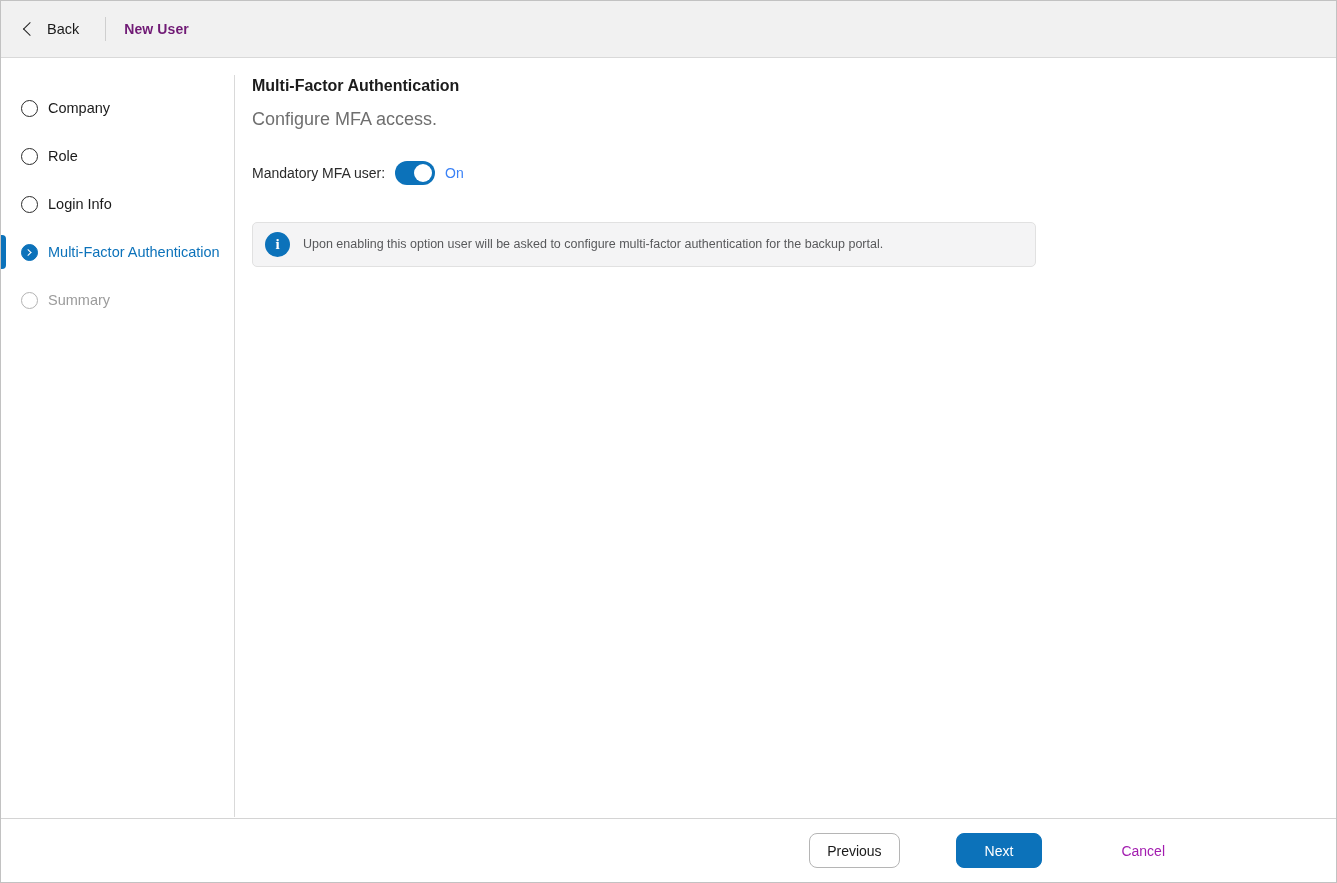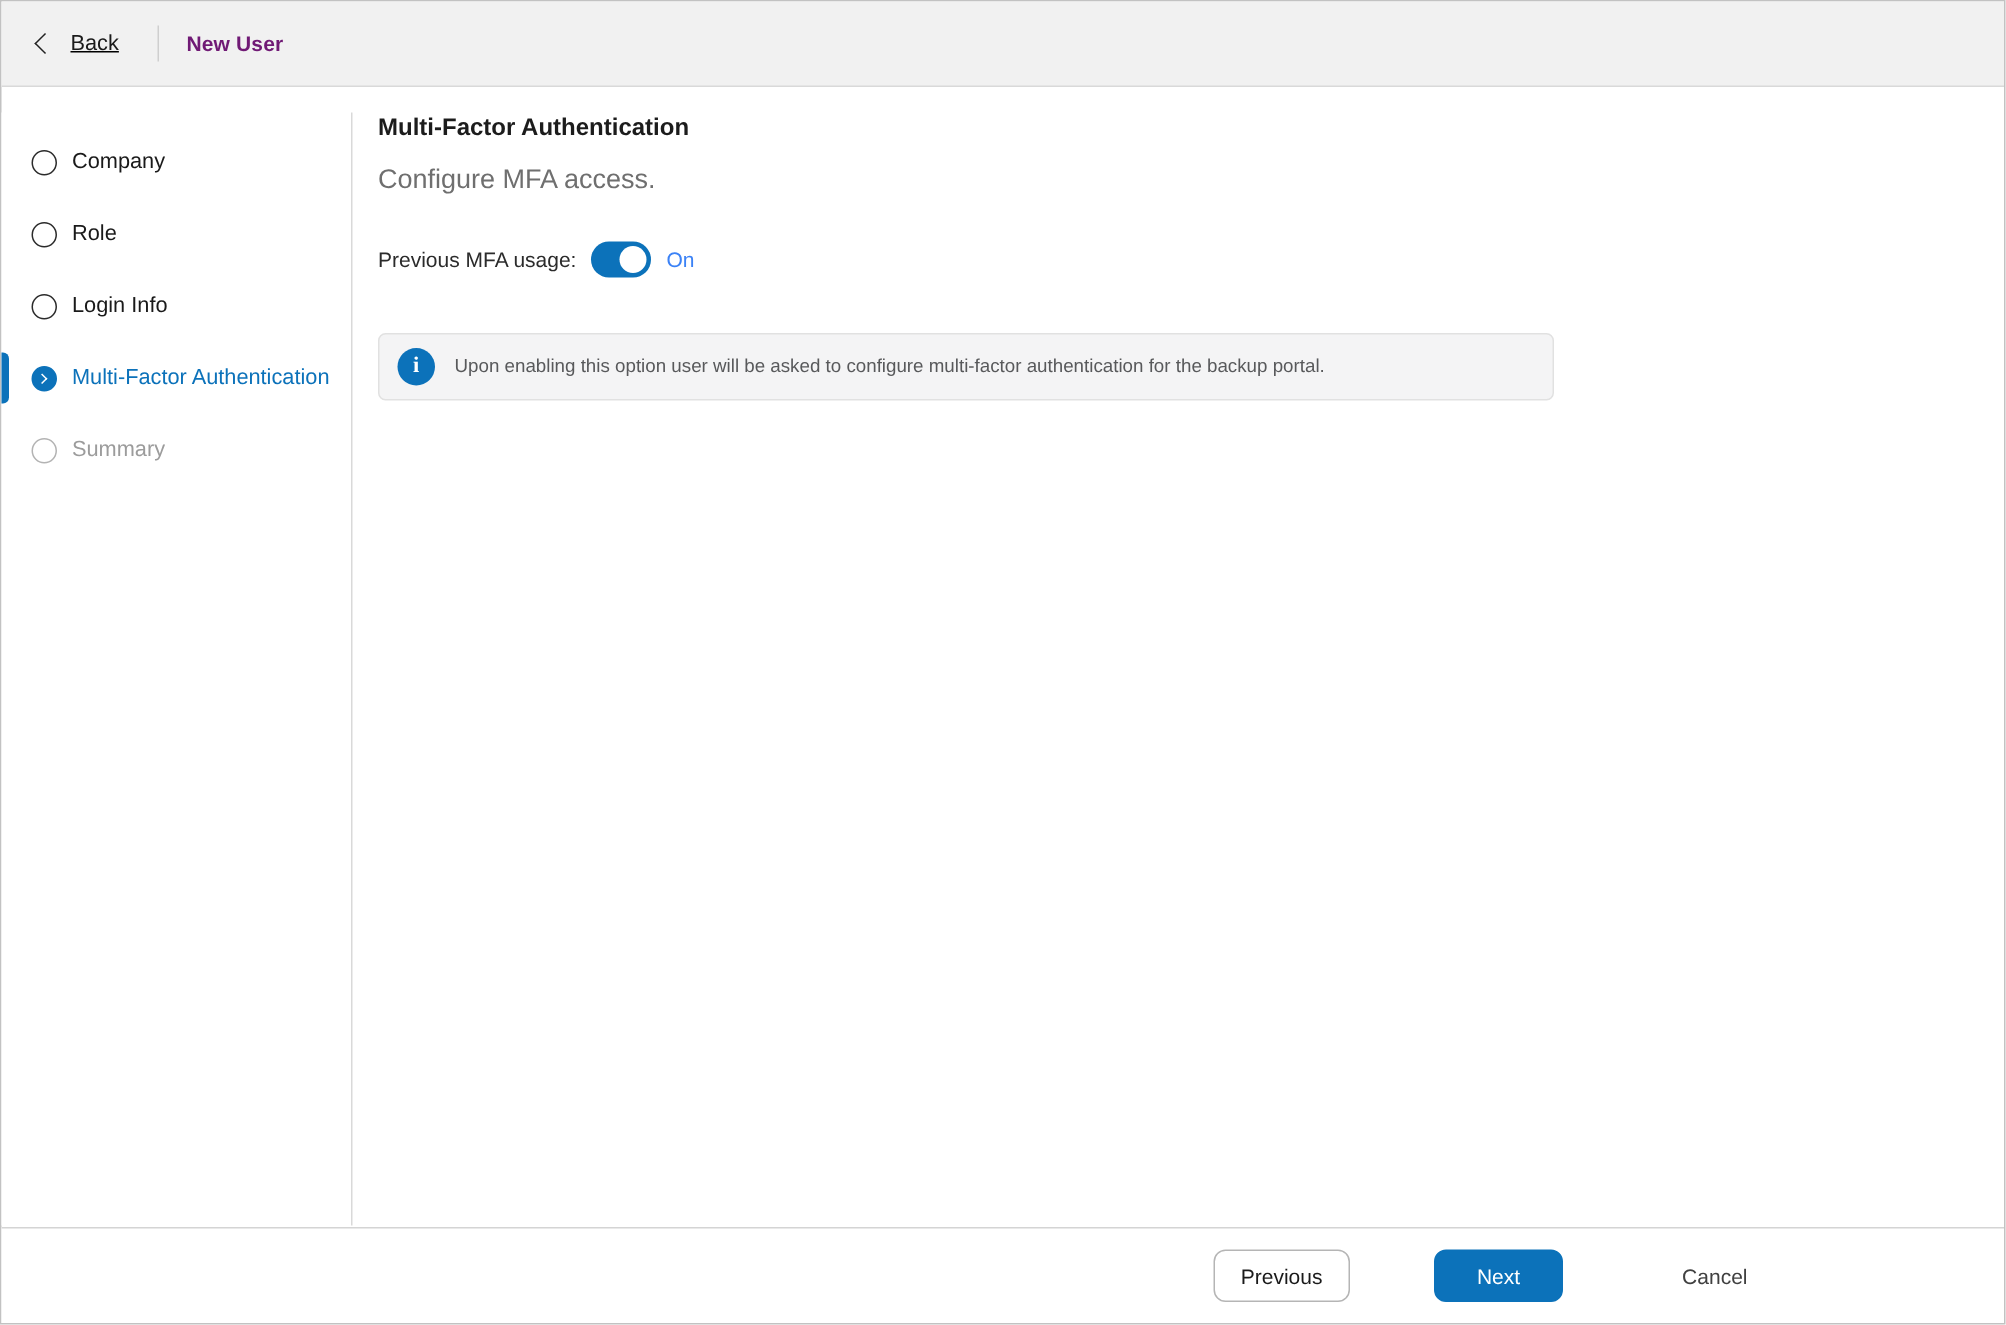--- a/index.html
+++ b/index.html
@@ -19,21 +19,20 @@
     height: 57px;
     background: #f1f1f1;
     border-bottom: 1px solid #d9d9d9;
     display: flex; align-items: center;
     padding-left: 24px;
   }
   .back-btn {
     display: flex; align-items: center;
     background: none; border: none; cursor: pointer;
     font-family: inherit;
-    text-decoration: underline;
   }
   .chevron-left {
     width: 10px; height: 10px;
     border-left: 1.6px solid #222;
     border-bottom: 1.6px solid #222;
     transform: rotate(45deg);
     margin-right: 12px;
   }
   .back-label { font-size: 14.5px; color: #1a1a1a; }
   .header-divider {
@@ -172,21 +171,21 @@
   .btn-primary {
     background: #0c72ba;
     border: 1px solid #0c72ba;
     color: #fff;
     padding: 0 28px;
     margin-left: 8px;
   }
   .btn-plain {
     background: none;
     border: none;
-    color: #404040;
+    color: #a21caf;
     padding: 0 4px;
     margin-left: 27px;
   }
 </style>
 </head>
 <body>
 
 <div class="header">
   <button class="back-btn">
     <span class="chevron-left"></span>
@@ -226,21 +225,21 @@
     <span class="step-label">Summary</span>
   </div>
 
 </div>
 
 <div class="main">
   <div class="main-title">Multi-Factor Authentication</div>
   <div class="main-subtitle">Configure MFA access.</div>
 
   <div class="toggle-row">
-    <span class="toggle-label">Previous MFA usage:</span>
+    <span class="toggle-label">Mandatory MFA user:</span>
     <button class="toggle" aria-checked="true" role="switch">
       <span class="knob"></span>
     </button>
     <span class="toggle-state">On</span>
   </div>
 
   <div class="info-banner">
     <span class="info-icon">i</span>
     <span class="info-text">Upon enabling this option user will be asked to configure multi-factor authentication for the backup portal.</span>
   </div>

